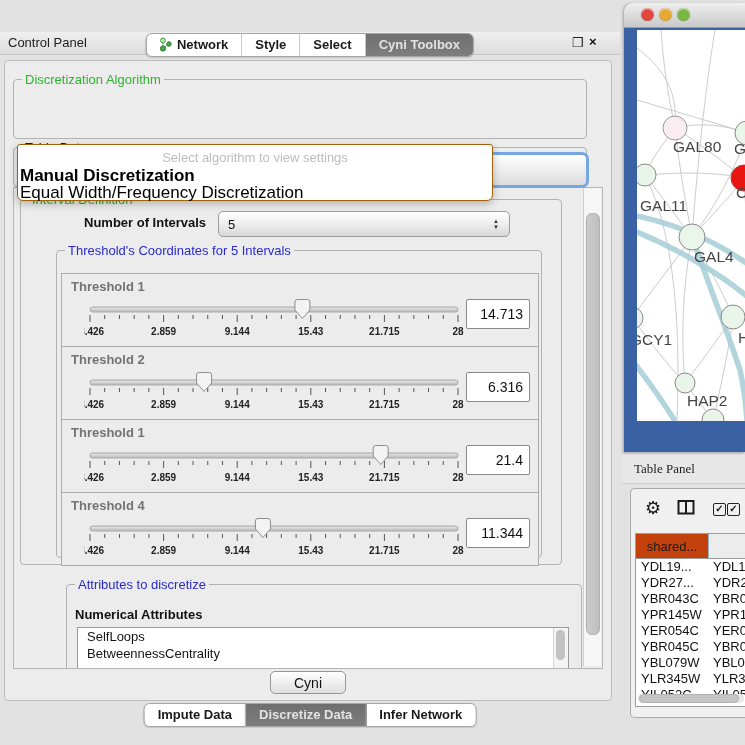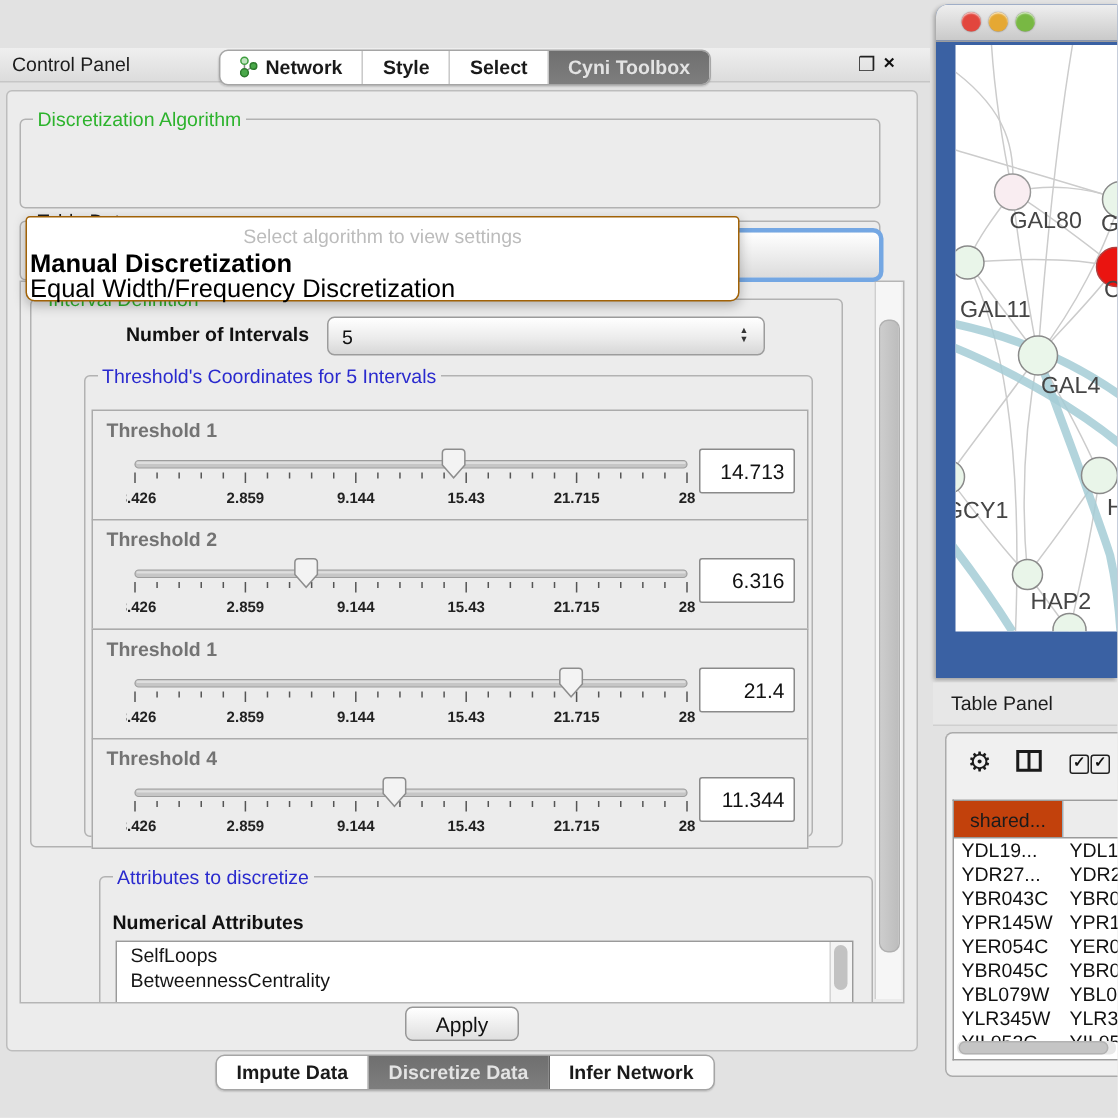--- a/index.html
+++ b/index.html
@@ -81,21 +81,21 @@
   
   #net-window{left:624px;top:3px;width:121px;height:449px;background:#3a61a3;border-radius:8px 0 0 0;
      box-shadow:-1px 1px 3px rgba(0,0,0,.3);}
   #net-titlebar{left:0;top:0;width:121px;height:24px;border-radius:8px 0 0 0;
      background:linear-gradient(#efefef,#c9c9c9);border-bottom:1px solid #9d9d9d;}
   .light{position:absolute;top:5px;width:13px;height:13px;border-radius:50%;box-shadow:inset 0 1px 1px rgba(255,255,255,.7),0 0 1px rgba(0,0,0,.5);}
   #net-canvas{left:13px;top:27px;width:108px;height:391px;background:#fff;overflow:hidden;}
 
   #table-panel-label{left:622px;top:455px;width:123px;height:28px;background:#e7e7e7;
      border-bottom:1px solid #cfcfcf;}
-  #tp-label-text{left:12px;top:6px;font-size:13px;color:#1c1c1c;}
+  #tp-label-text{left:12px;top:6px;font-size:13px;color:#1c1c1c;font-family:Liberation Serif, serif;}
   #table-panel{left:630px;top:488px;width:115px;height:228px;background:#f0f0f0;
      border:1px solid #ababab;border-radius:5px 0 0 5px;border-right:none;}
   #tp-toolbar{left:0;top:0;width:115px;height:42px;}
   #gear-icon{left:14px;top:8px;font-size:18px;color:#1a1a1a;}
   .chk{position:absolute;top:14px;width:11px;height:11px;border:1.5px solid #222;border-radius:2px;
      font-size:10px;line-height:10px;text-align:center;color:#111;font-weight:bold;}
   #tp-table{left:4px;top:44px;width:111px;height:172px;background:#fff;border:1px solid #9c9c9c;border-right:none;overflow:hidden;}
   #tp-header{display:flex;height:24px;border-bottom:1px solid #9a9a9a;}
   .hcell{font-size:13px;color:#1b1b1b;display:flex;align-items:center;justify-content:center;overflow:hidden;white-space:nowrap;}
   #hcell1{width:72px;background:#c2410c;border-right:1px solid #93b3c3;flex:none;}
@@ -358,21 +358,21 @@
                 <div class="thumb"></div>
               </div>
           </div>
         </fieldset>
 
         <div id="vscroll" class="abs">
           <div class="thumb"></div>
         </div>
       </div>
 
-      <button id="apply-btn">Apply</button>
+      <button id="apply-btn">Cyni</button>
     </div>
 
     <div id="bottom-tabs" class="abs segbar">
         <div class="seg">
           <span>Impute Data</span>
         </div>
         <div class="seg active">
           <span>Discretize Data</span>
         </div>
         <div class="seg">

